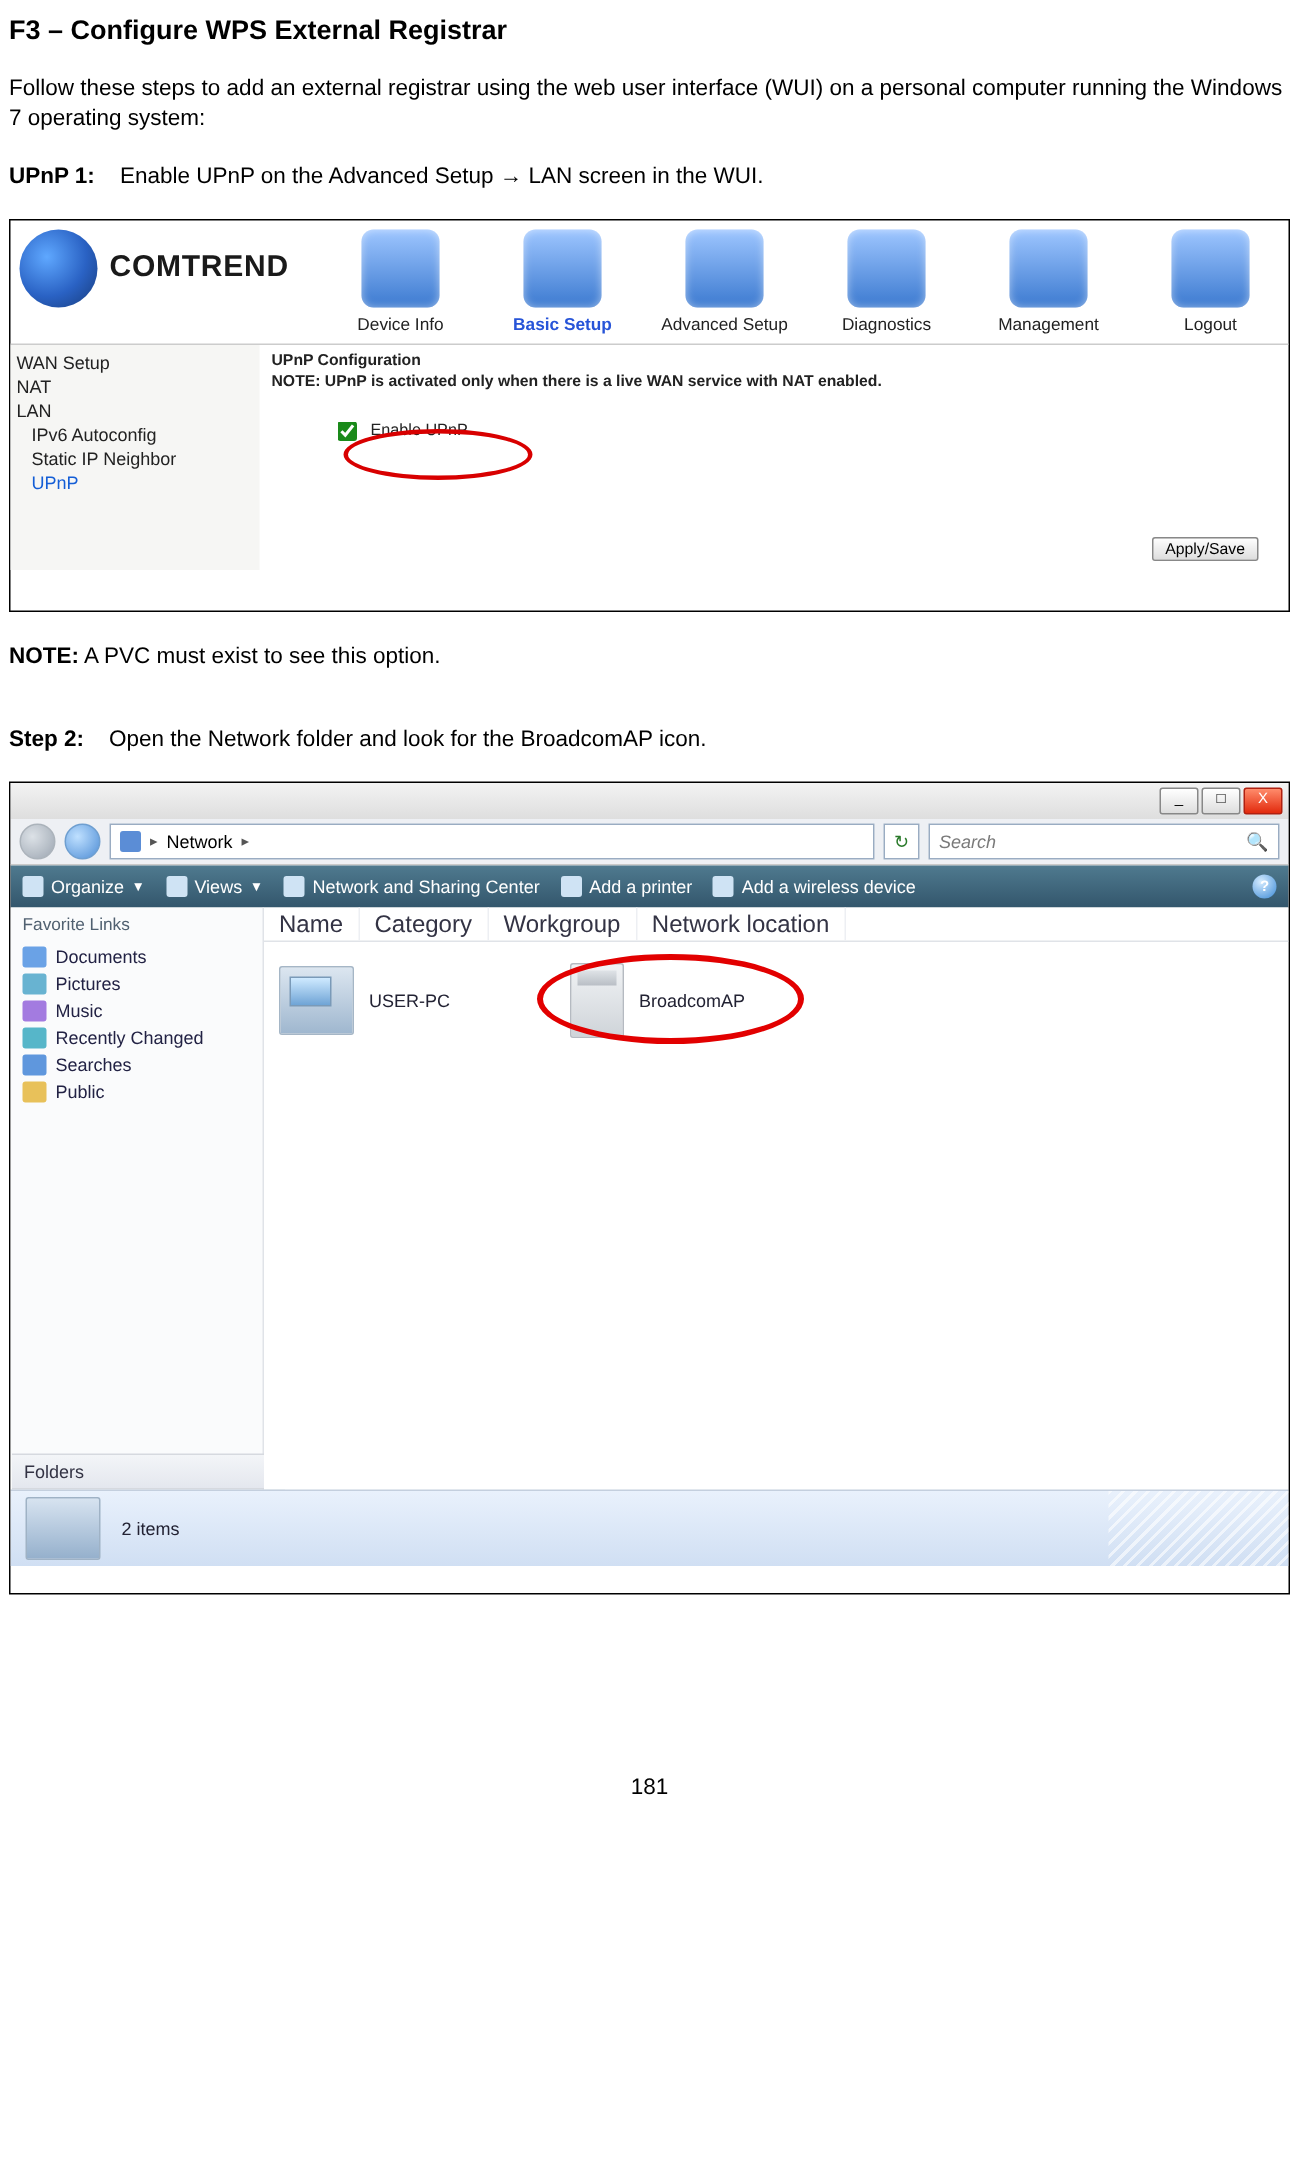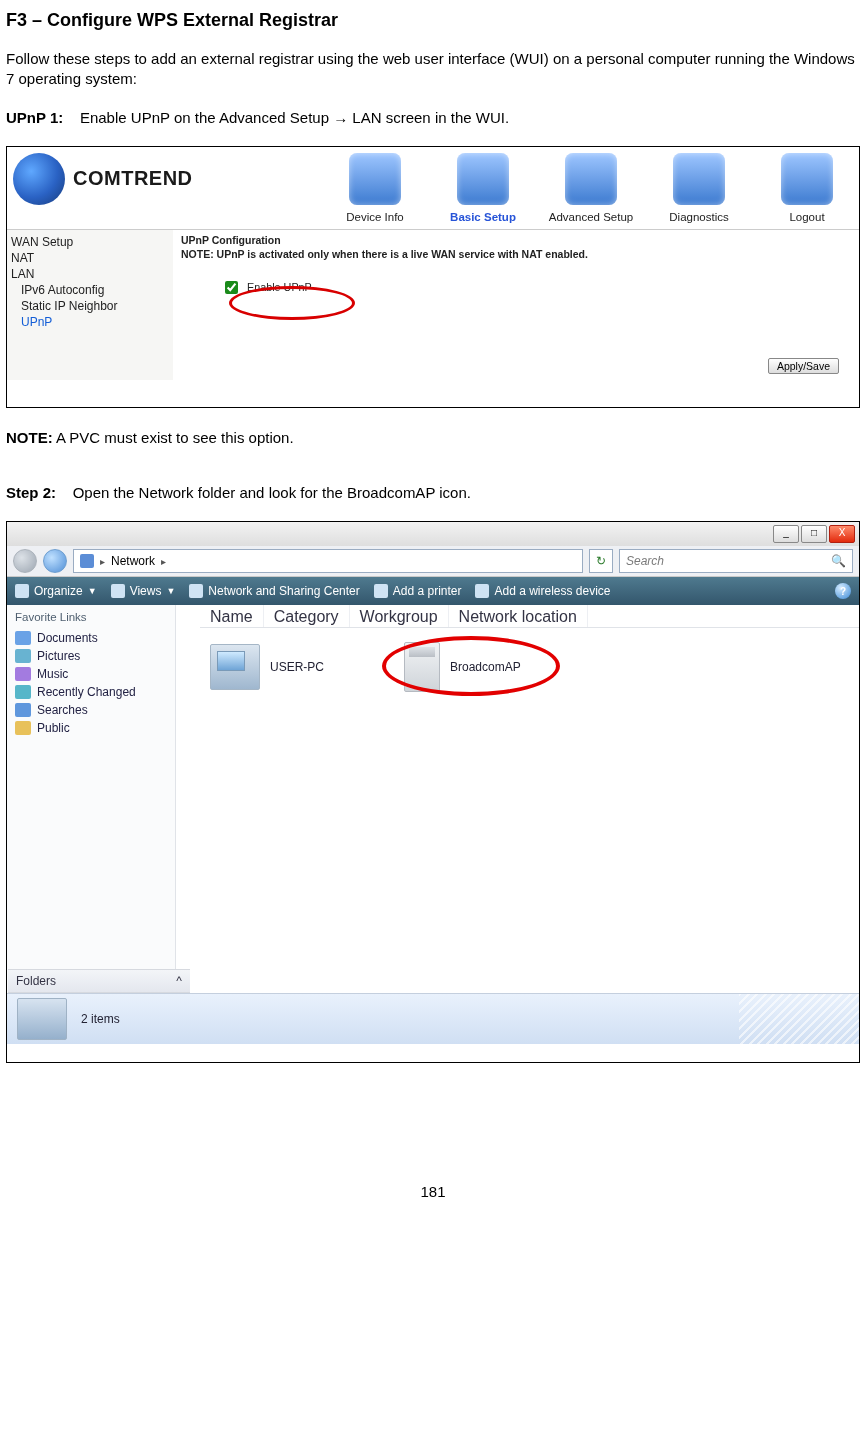--- a/index.html
+++ b/index.html
@@ -219,20 +219,24 @@
       <div class="wui-icon">
         <div class="wui-icon-square"></div>
         <div class="wui-icon-label">Advanced Setup</div>
       </div>
       <div class="wui-icon">
         <div class="wui-icon-square"></div>
         <div class="wui-icon-label">Diagnostics</div>
       </div>
       <div class="wui-icon">
         <div class="wui-icon-square"></div>
+        <div class="wui-icon-label">Management</div>
+      </div>
+      <div class="wui-icon">
+        <div class="wui-icon-square"></div>
         <div class="wui-icon-label">Logout</div>
       </div>
     </div>
   </div>
   <div class="wui-body">
     <div class="wui-side">
       <div>WAN Setup</div>
       <div>NAT</div>
       <div>LAN</div>
       <div class="indent">IPv6 Autoconfig</div>
@@ -302,21 +306,21 @@
     <div class="tool-item">
       <span class="tool-icon"></span>
       <span>Add a printer</span>
     </div>
     <div class="tool-item">
       <span class="tool-icon"></span>
       <span>Add a wireless device</span>
     </div>
     <div class="help-circle">?</div>
   </div>
-  <div class="win-body" style="position:relative;gap:24px;">
+  <div class="win-body" style="position:relative;">
     <div class="win-side">
       <div class="side-section-title">Favorite Links</div>
       <div class="side-list">
         <div class="side-item">
             <span class="side-icon docs"></span>
             <span>Documents</span>
           </div>
         <div class="side-item">
             <span class="side-icon pics"></span>
             <span>Pictures</span>

